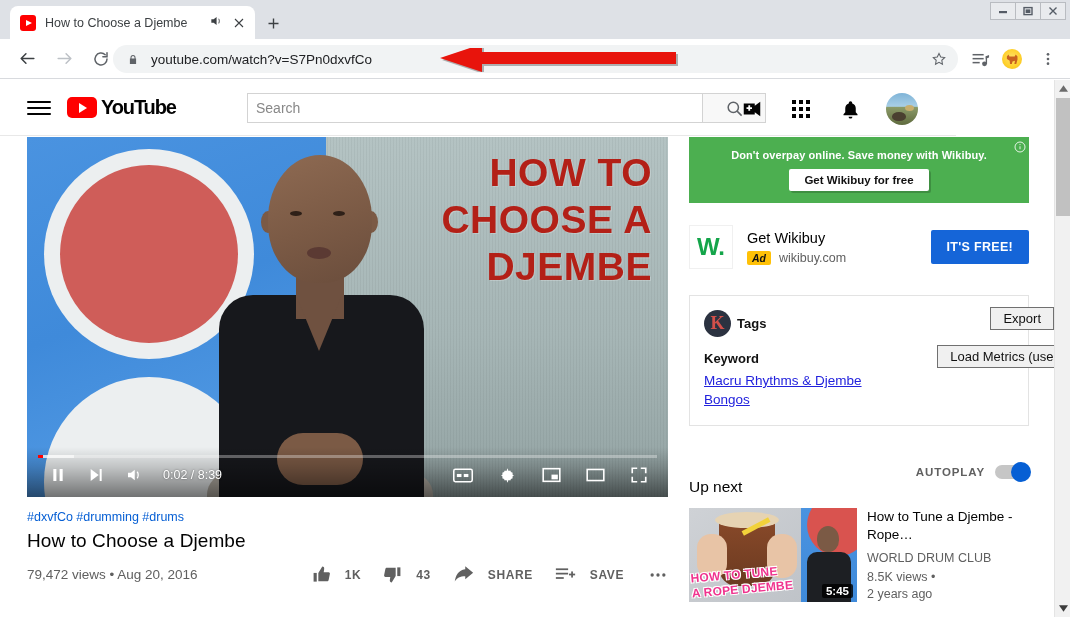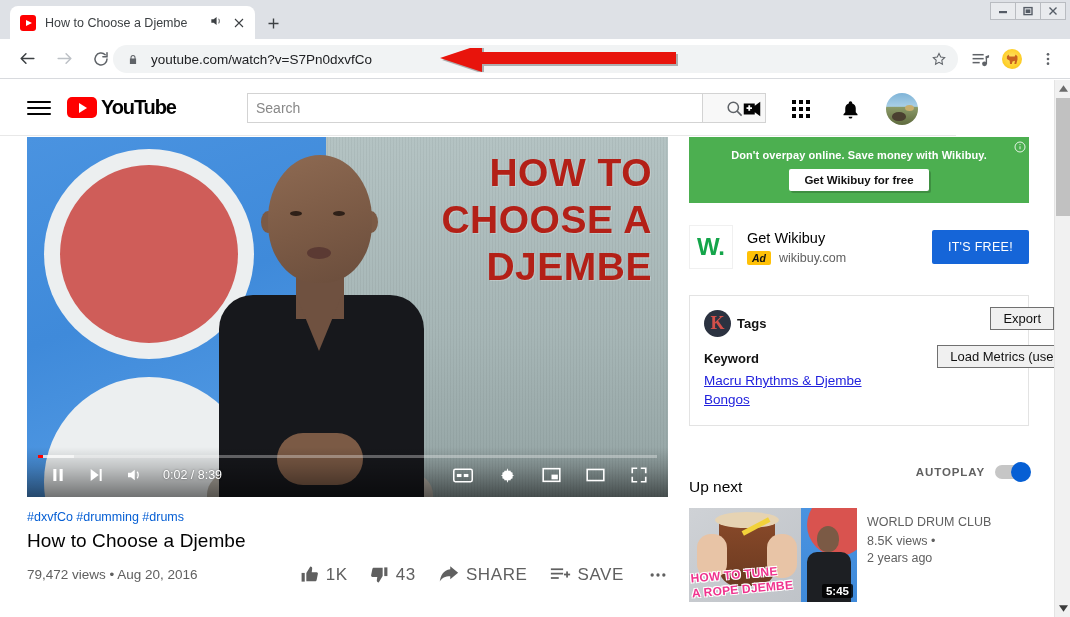--- a/index.html
+++ b/index.html
@@ -292,21 +292,21 @@
   .hashtags { font-size: 12.5px; color: #065fd4; }
   .vtitle {
     margin-top: 6px; font-size: 19px; font-weight: 400; color: #030303;
     letter-spacing: .1px;
   }
   .statrow {
     margin-top: 12px; display: flex; align-items: center;
   }
   .views { font-size: 13.5px; color: #606060; }
   .actions { margin-left: auto; display: flex; align-items: center; gap: 0; color: #606060; }
-  .act { display: flex; align-items: center; gap: 7px; margin-left: 22px; font-size: 17px; font-weight: 400; color:#606060; letter-spacing:.6px;}
+  .act { display: flex; align-items: center; gap: 14px; margin-left: 22px; font-size: 12px; font-weight: 700; color:#606060; letter-spacing:.6px;}
   .act .gl { display:flex; align-items:center; }
   .act.more { margin-left: 24px; }
 
   
   .secondary { position: absolute; left: 689px; top: 0; width: 365px; }
 
   .ad-banner {
     position: relative; width: 340px; height: 66px;
     background: #4caf50;
     display: flex; flex-direction: column; align-items: center; justify-content: center;
@@ -335,21 +335,21 @@
   .ad-text { margin-left: 14px; }
   .ad-title { font-size: 14.5px; color: #030303; }
   .ad-sub { margin-top: 5px; display: flex; align-items: center; gap: 8px; }
   .ad-badge {
     background: #ffc107; color: #111; font-size: 10.5px; font-weight: 700;
     padding: 1px 5px; border-radius: 2px; font-style: italic;
   }
   .ad-dom { font-size: 12.5px; color: #606060; }
   .ad-btn {
     margin-left: auto; background: #1565d8; color: #fff;
-    font-size: 12.5px; font-weight: 400; letter-spacing: .3px;
+    font-size: 12.5px; font-weight: 700; letter-spacing: .3px;
     padding: 10px 16px; border-radius: 2px;
   }
 
   .tags-card {
     margin-top: 18px; width: 340px;
     border: 1px solid #e3e3e3; background: #fff;
     padding: 14px 0 16px 0; position: relative;
   }
   .tags-head { display: flex; align-items: center; padding-left: 14px; }
   .ke-logo {
@@ -828,20 +828,21 @@
             <span class="stick"></span>
             <span class="person2-b"></span>
             <span class="person2-h"></span>
             <span class="ovl">
               <span style="display:block">HOW TO TUNE</span>
               <span style="display:block">A ROPE DJEMBE</span>
             </span>
             <span class="dur">5:45</span>
           </span>
           <span class="upnext-meta">
+            <span class="un-title" style="display:block">How to Tune a Djembe - Rope…</span>
             <span class="un-chan" style="display:block">WORLD DRUM CLUB</span>
             <span class="un-views" style="display:block">8.5K views •</span>
             <span class="un-age" style="display:block">2 years ago</span>
           </span>
         </div>
 
       </div>
     </div>
   </div>
 

